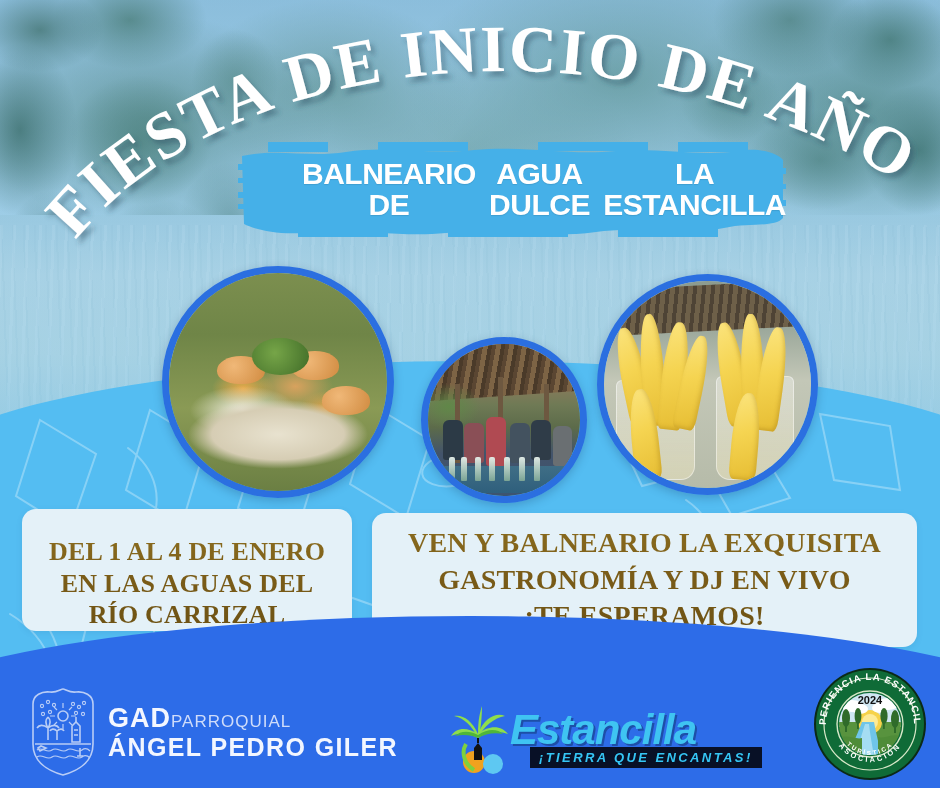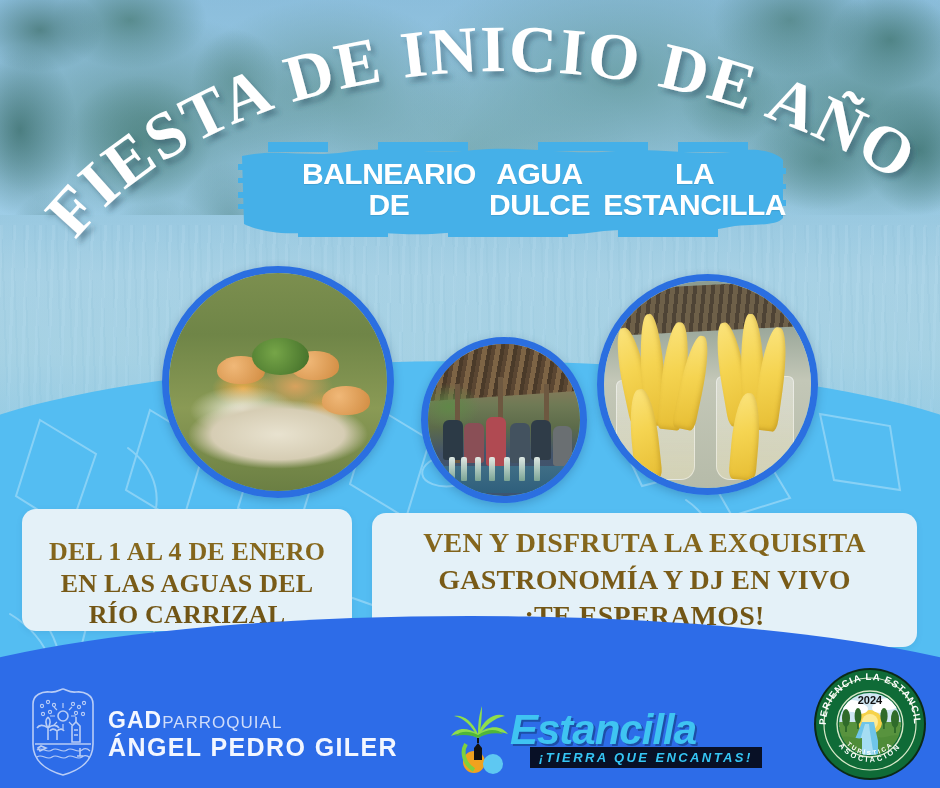--- a/index.html
+++ b/index.html
@@ -205,21 +205,21 @@
   .footer-band::before{
     content:"";position:absolute;left:-14%;top:-44px;width:128%;height:110px;
     background:#2d6ce8;border-radius:50%/100% 100% 0 0;
   }
   .footer-inner{position:absolute;left:0;bottom:0;width:100%;height:128px;}
 
   
   #gad-logo{position:absolute;left:28px;bottom:10px;width:70px;height:92px;}
   #gad-text{position:absolute;left:108px;bottom:28px;color:#e8eefc;line-height:1;}
   #gad-text .l1{font-size:19px;font-weight:bold;letter-spacing:.4px;}
-  #gad-text .l1 .gad{font-size:23px;font-weight:bold;letter-spacing:1px;color:#f4f7ff;}
+  #gad-text .l1 .gad{font-size:27px;font-weight:bold;letter-spacing:1px;color:#f4f7ff;}
   #gad-text .l1 .par{font-size:17px;font-weight:normal;letter-spacing:1px;color:#cfdcfa;}
   #gad-text .l2{font-size:25px;font-weight:bold;letter-spacing:1.4px;margin-top:3px;color:#f2f6ff;}
 
   
   #est-logo{position:absolute;left:448px;bottom:8px;width:264px;height:80px;font-style:italic;}
   #est-palm{position:absolute;left:0;bottom:2px;width:66px;height:74px;}
   #est-word{
     position:absolute;left:62px;top:6px;
     font-family:"Liberation Sans", sans-serif;
     font-weight:bold;font-size:42px;letter-spacing:-1px;
@@ -405,21 +405,21 @@
   <div class="panel" id="panel-dates">
     <p>
       <span>DEL 1 AL 4 DE ENERO</span><br>
       <span>EN LAS AGUAS DEL</span><br>
       <span>RÍO CARRIZAL</span>
     </p>
   </div>
 
   <div class="panel" id="panel-promo">
     <p>
-      <span>VEN Y DISFRUTA LA EXQUISITA</span><br>
+      <span>VEN Y BALNEARIO LA EXQUISITA</span><br>
       <span>GASTRONOMÍA  Y DJ EN VIVO</span><br>
       <span>¡TE ESPERAMOS!</span>
     </p>
   </div>
 
   <div class="footer-band"></div>
   <div class="footer-inner">
 
     <svg id="gad-logo" viewBox="0 0 70 92">
       <g fill="none" stroke="#b9cdf6" stroke-width="1.6">

